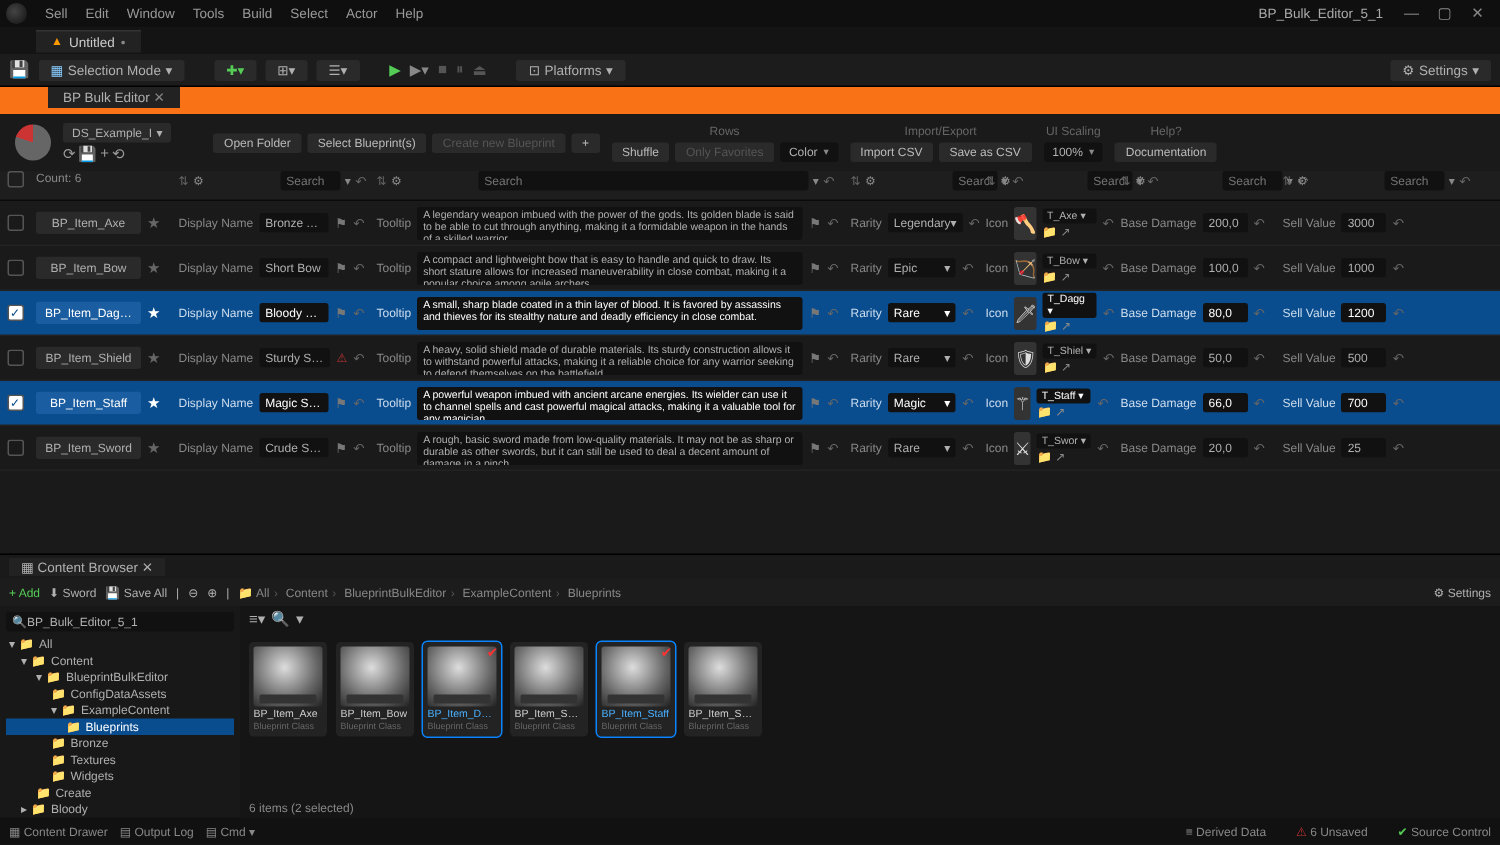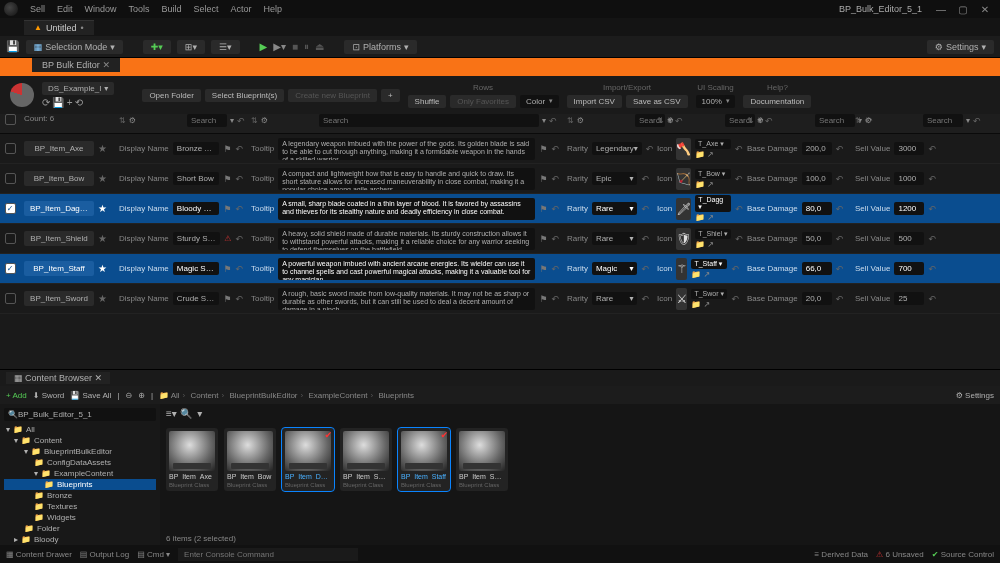--- a/index.html
+++ b/index.html
@@ -91,21 +91,21 @@
 .asset-tile .thumb{height:40px;background:radial-gradient(circle at 45% 35%,#ddd,#666 60%,#222);border-radius:2px;position:relative;}
 .asset-tile .thumb::after{content:"";position:absolute;left:4px;right:4px;bottom:2px;height:6px;background:#333;border-radius:1px;}
 .asset-tile .chk-mark{position:absolute;top:2px;right:2px;color:#f33;font-size:9px;}
 .asset-tile .name{font-size:7px;color:#ccc;overflow:hidden;white-space:nowrap;text-overflow:ellipsis;}
 .asset-tile.sel .name{color:#4ab0ff;}
 .asset-tile .type{font-size:6px;color:#666;}
 .cb-status{height:14px;font-size:8px;padding:0 6px;color:#888;display:flex;align-items:center;}
 .collections{height:16px;border-top:1px solid #000;display:flex;align-items:center;padding:0 6px;font-size:8px;color:#888;}
 .statusbar{position:absolute;left:0;right:0;bottom:0;height:18px;background:#111;display:flex;align-items:center;padding:0 6px;gap:8px;font-size:8px;color:#888;}
 .statusbar input{background:#1a1a1a;border:none;padding:2px 6px;font-size:8px;color:#777;width:180px;}
-.statusbar .right{margin-left:auto;display:flex;gap:8px;align-items:center;}
+.statusbar .right{margin-left:auto;display:flex;gap:20px;align-items:center;}
 .green-dot{color:#5c5;}
 .warn{color:#c33;}
 </style>
 </head>
 <body>
 
 <div class="titlebar">
   <div class="logo"></div>
   <div class="menu-item">Sell</div>
   <div class="menu-item">Edit</div>
@@ -642,21 +642,21 @@
       <div class="node l3">
           <span class="fold">📁</span>
           <span>Textures</span>
         </div>
       <div class="node l3">
           <span class="fold">📁</span>
           <span>Widgets</span>
         </div>
       <div class="node l2">
           <span class="fold">📁</span>
-          <span>Folder</span>
+          <span>Create</span>
         </div>
       <div class="node l1">
           <span>▸</span>
           <span class="fold">📁</span>
           <span>Bloody</span>
         </div>
       <div class="collections" style="border-top:1px solid #000;margin-top:6px">
           <span>▸ </span>
           <span>Collections</span>
           <span style="flex:1"></span>
@@ -706,19 +706,18 @@
         </div>
       <div class="cb-status">6 items (2 selected)</div>
     </div>
   </div>
 </div>
 
 <div class="statusbar">
   <span>▦ <span>Content Drawer</span></span>
   <span>▤ <span>Output Log</span></span>
   <span>▤ <span>Cmd</span> ▾</span>
-  <input placeholder="Enter Console Command" style="">
   <div class="right">
     <span>≡ <span>Derived Data</span></span>
     <span><span class="warn">⚠</span> <span>6 Unsaved</span></span>
     <span><span class="green-dot">✔</span> <span>Source Control</span></span>
   </div>
 </div>
 
 </body></html>

